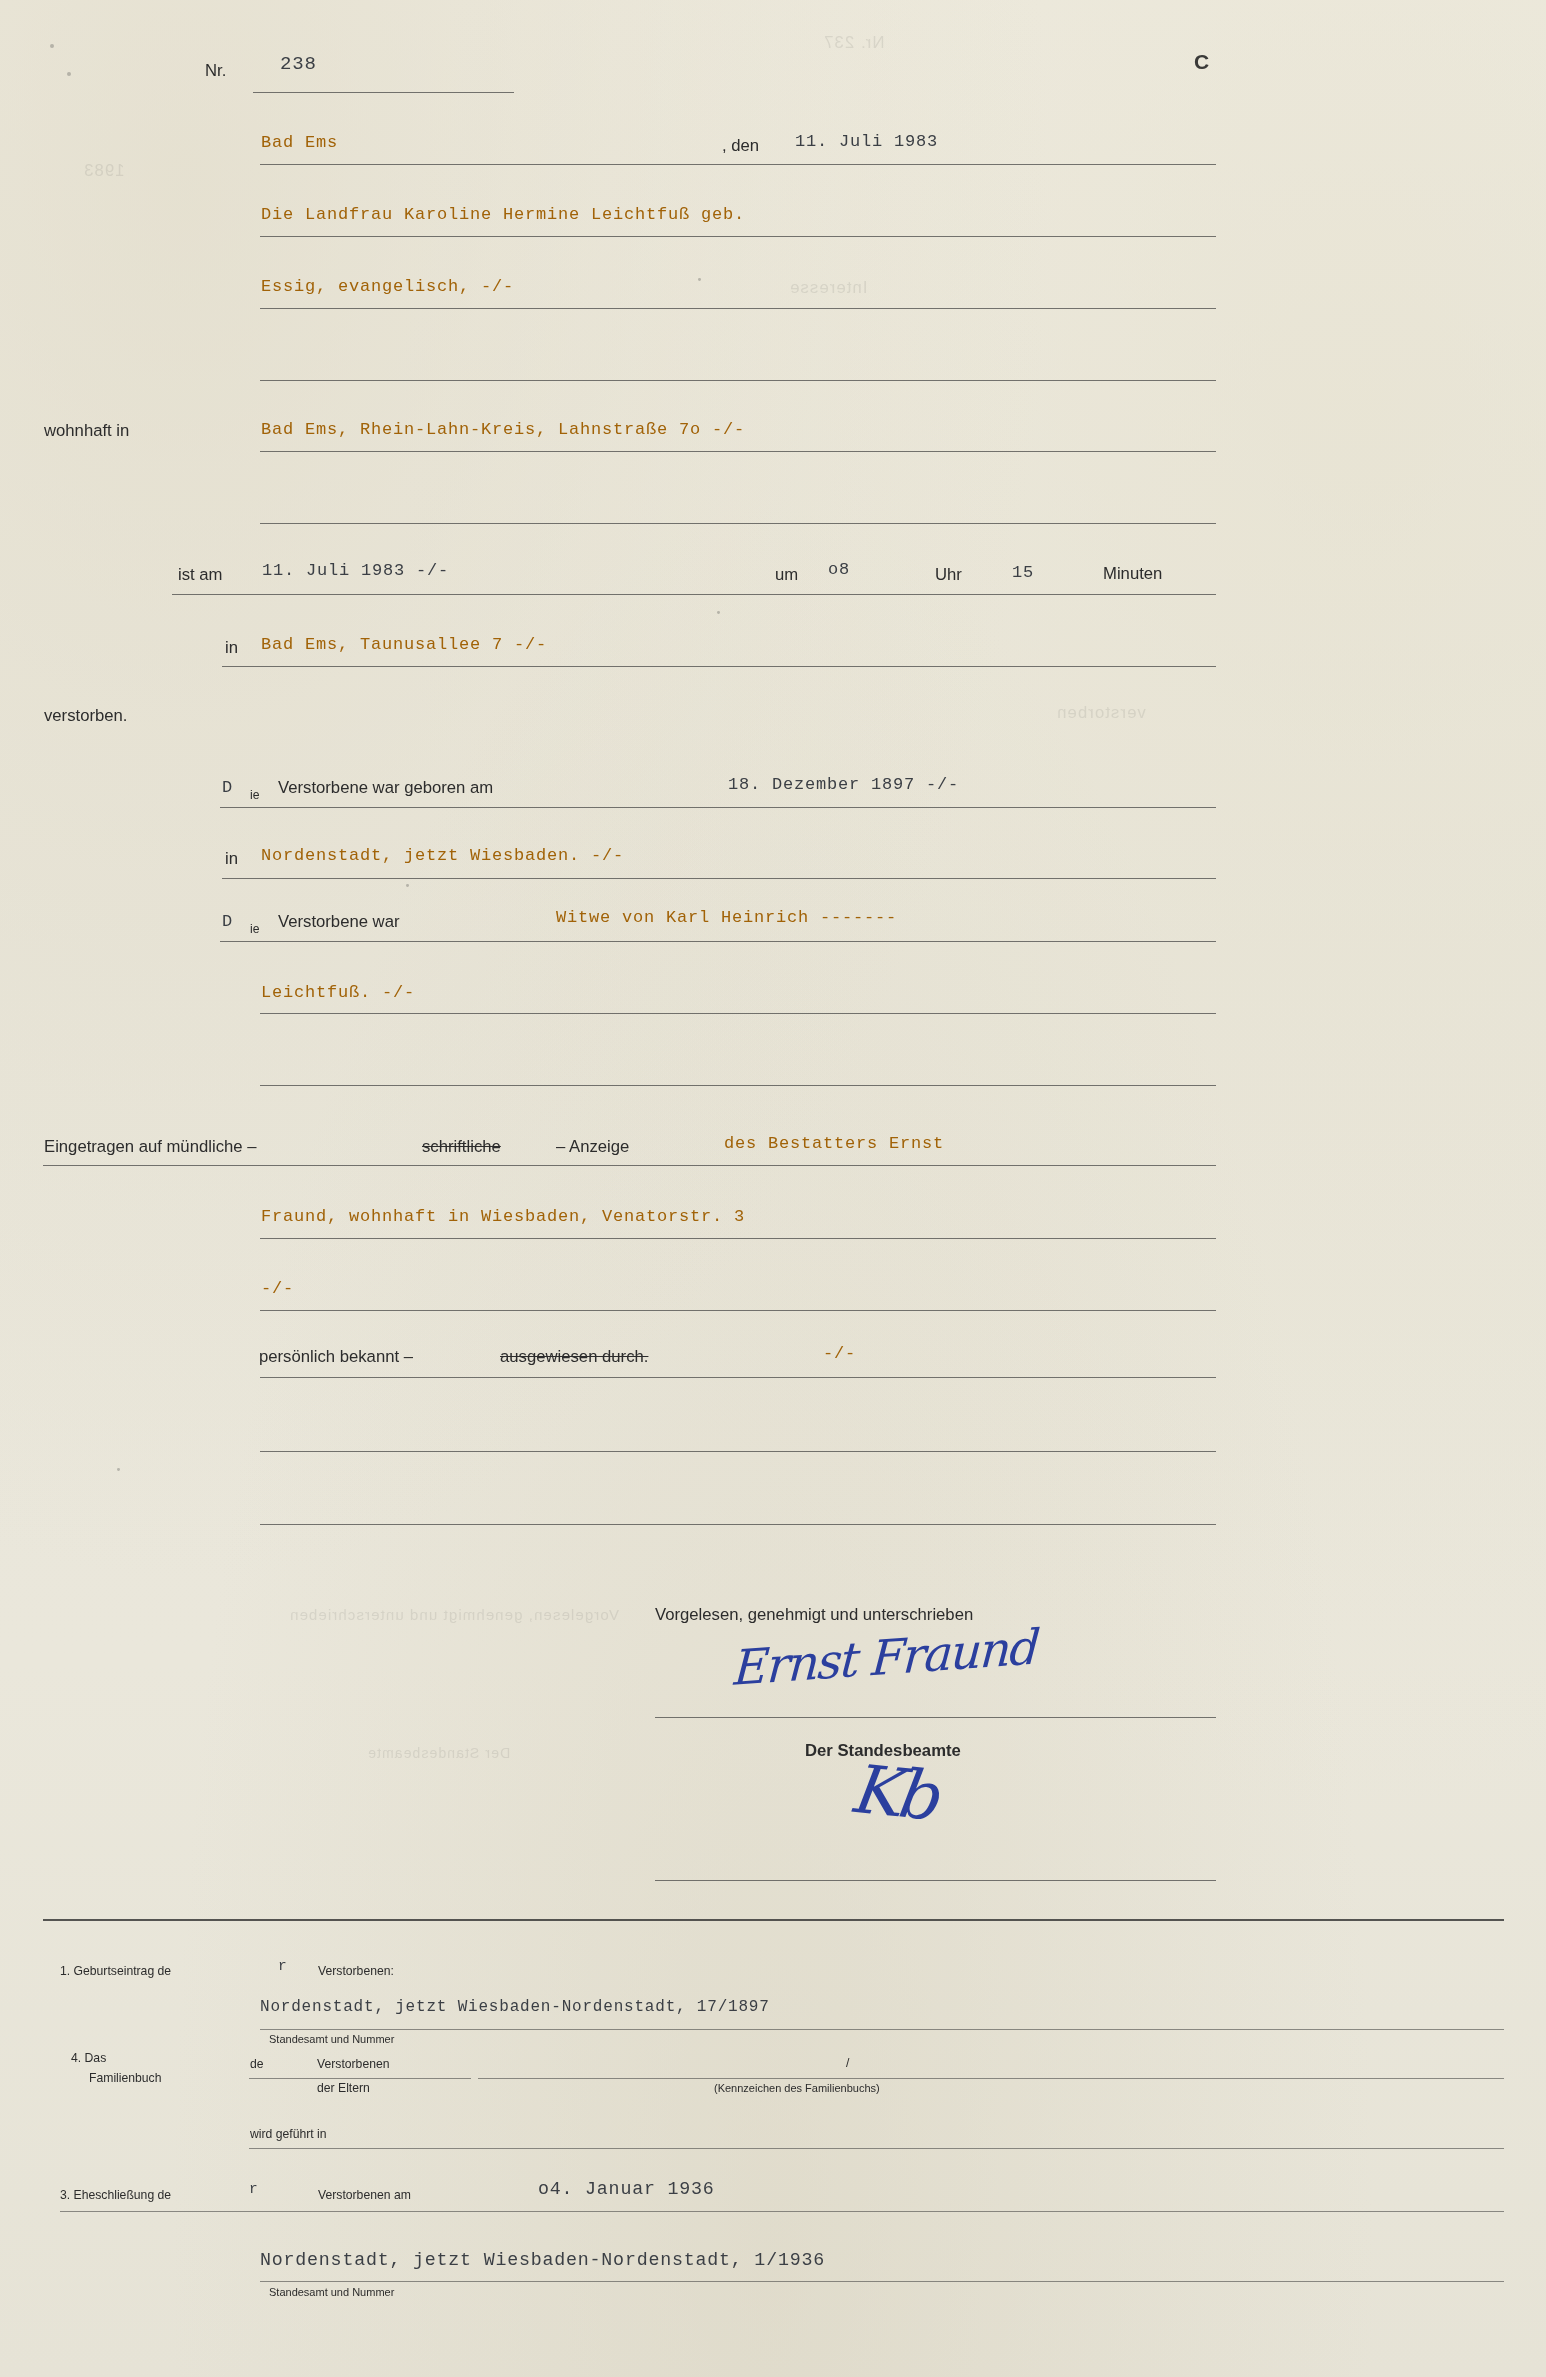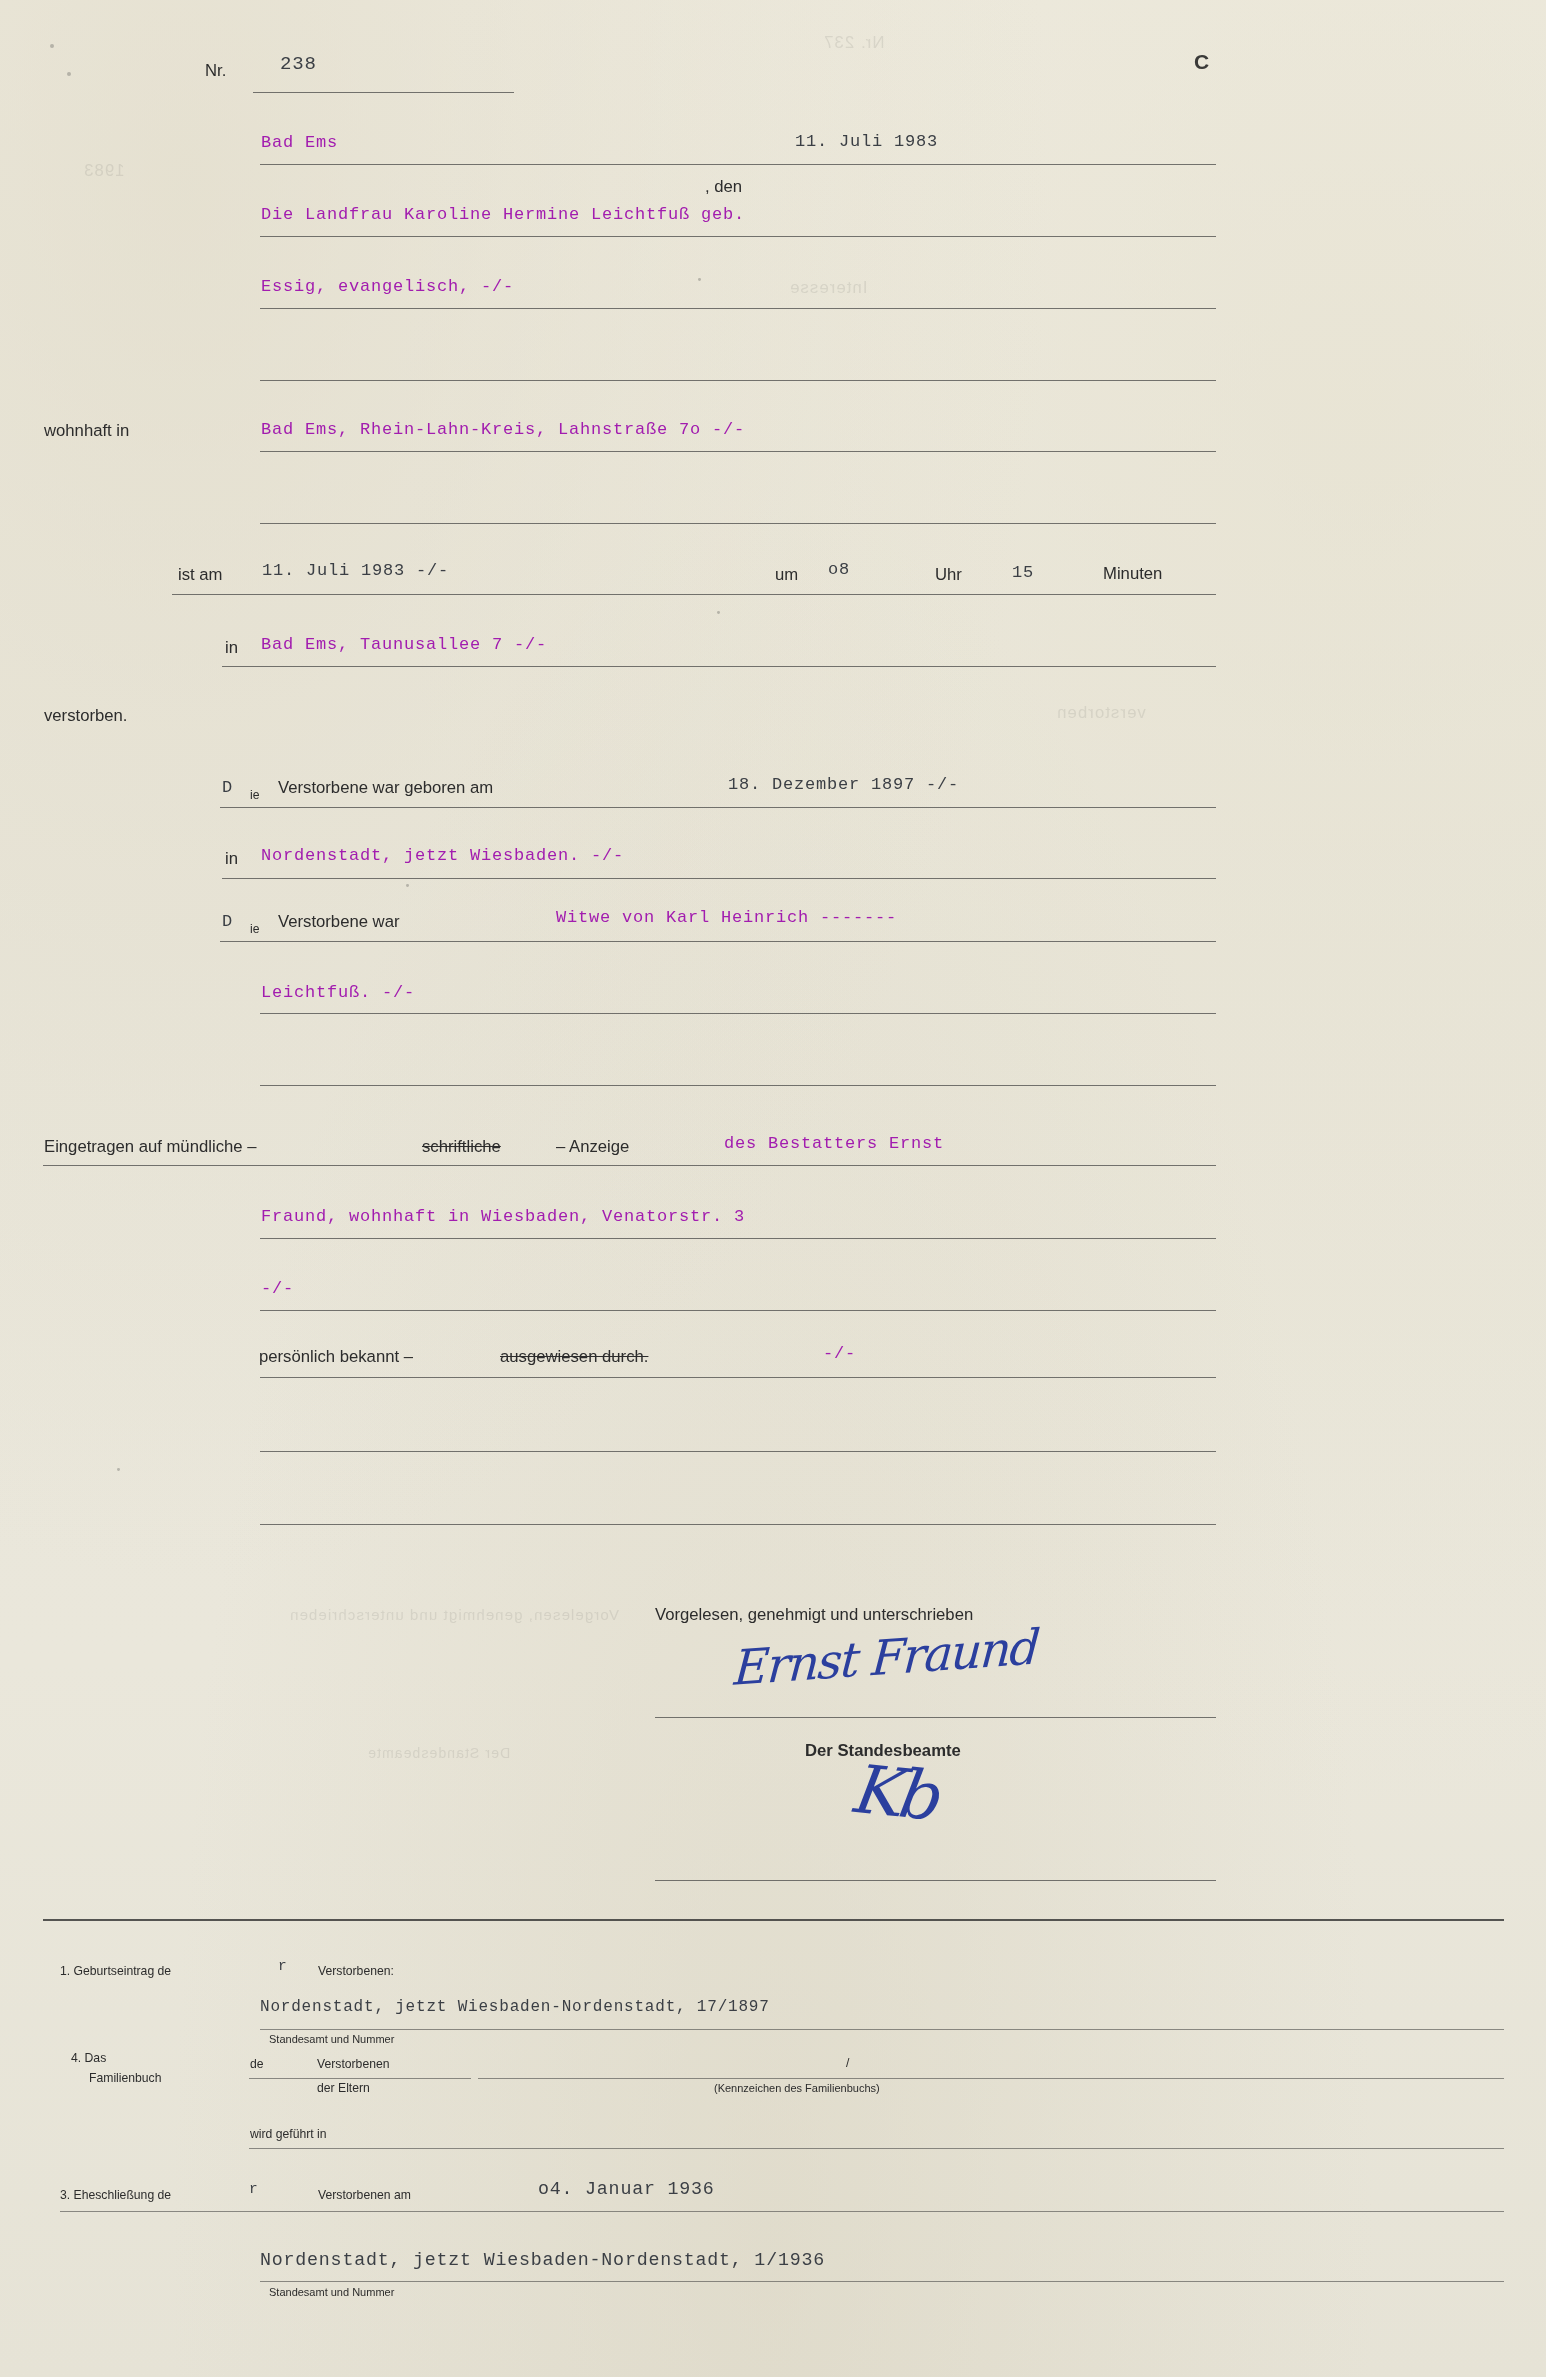--- a/index.html
+++ b/index.html
@@ -50,21 +50,21 @@
   .strike { text-decoration: line-through; }
 
   .typed {
     position: absolute;
     color: #3b3f45;
     font-family: "Liberation Mono", monospace;
     font-size: 17px;
     letter-spacing: 0.8px;
     white-space: nowrap;
   }
-  .typed.faint { color: #a21caf; }
+  .typed.faint { color: #a16207; }
   .typed.big { font-size: 19px; }
 
   .rule {
     position: absolute;
     height: 1.1px;
     background: #4a4a48;
     opacity: 0.75;
   }
   .rule.thin { height: 0.6px; opacity: 0.6; }
   .rule.dark { background: #3a3a38; opacity: 0.85; }
@@ -121,21 +121,21 @@
   <div class="dots" style="left:406px; top:884px; width:2.8px; height:2.8px;"></div>
   <div class="dots" style="left:117px; top:1468px; width:2.8px; height:2.8px;"></div>
 
   <div class="corner-mark" style="left:1194px; top:50px;">C</div>
 
   <div class="printed" style="left:205px; top:61px;">Nr.</div>
   <div class="typed big" style="left:280px; top:53px;">238</div>
   <div class="rule" style="left:253px; top:92px; width:261px;"></div>
 
   <div class="typed faint" style="left:261px; top:133px;">Bad Ems</div>
-  <div class="printed" style="left:705px; top:136px;margin-top:41px;">, den</div>
+  <div class="printed" style="left:722px; top:136px;">, den</div>
   <div class="typed" style="left:795px; top:132px;">11. Juli 1983</div>
   <div class="rule" style="left:260px; top:164px; width:956px;"></div>
 
   <div class="typed faint" style="left:261px; top:205px;">Die Landfrau Karoline Hermine Leichtfuß geb.</div>
   <div class="rule" style="left:260px; top:236px; width:956px;"></div>
 
   <div class="typed faint" style="left:261px; top:277px;">Essig, evangelisch, -/-</div>
   <div class="rule" style="left:260px; top:308px; width:956px;"></div>
 
   <div class="typed faint" style="left:261px; top:349px;"></div>

